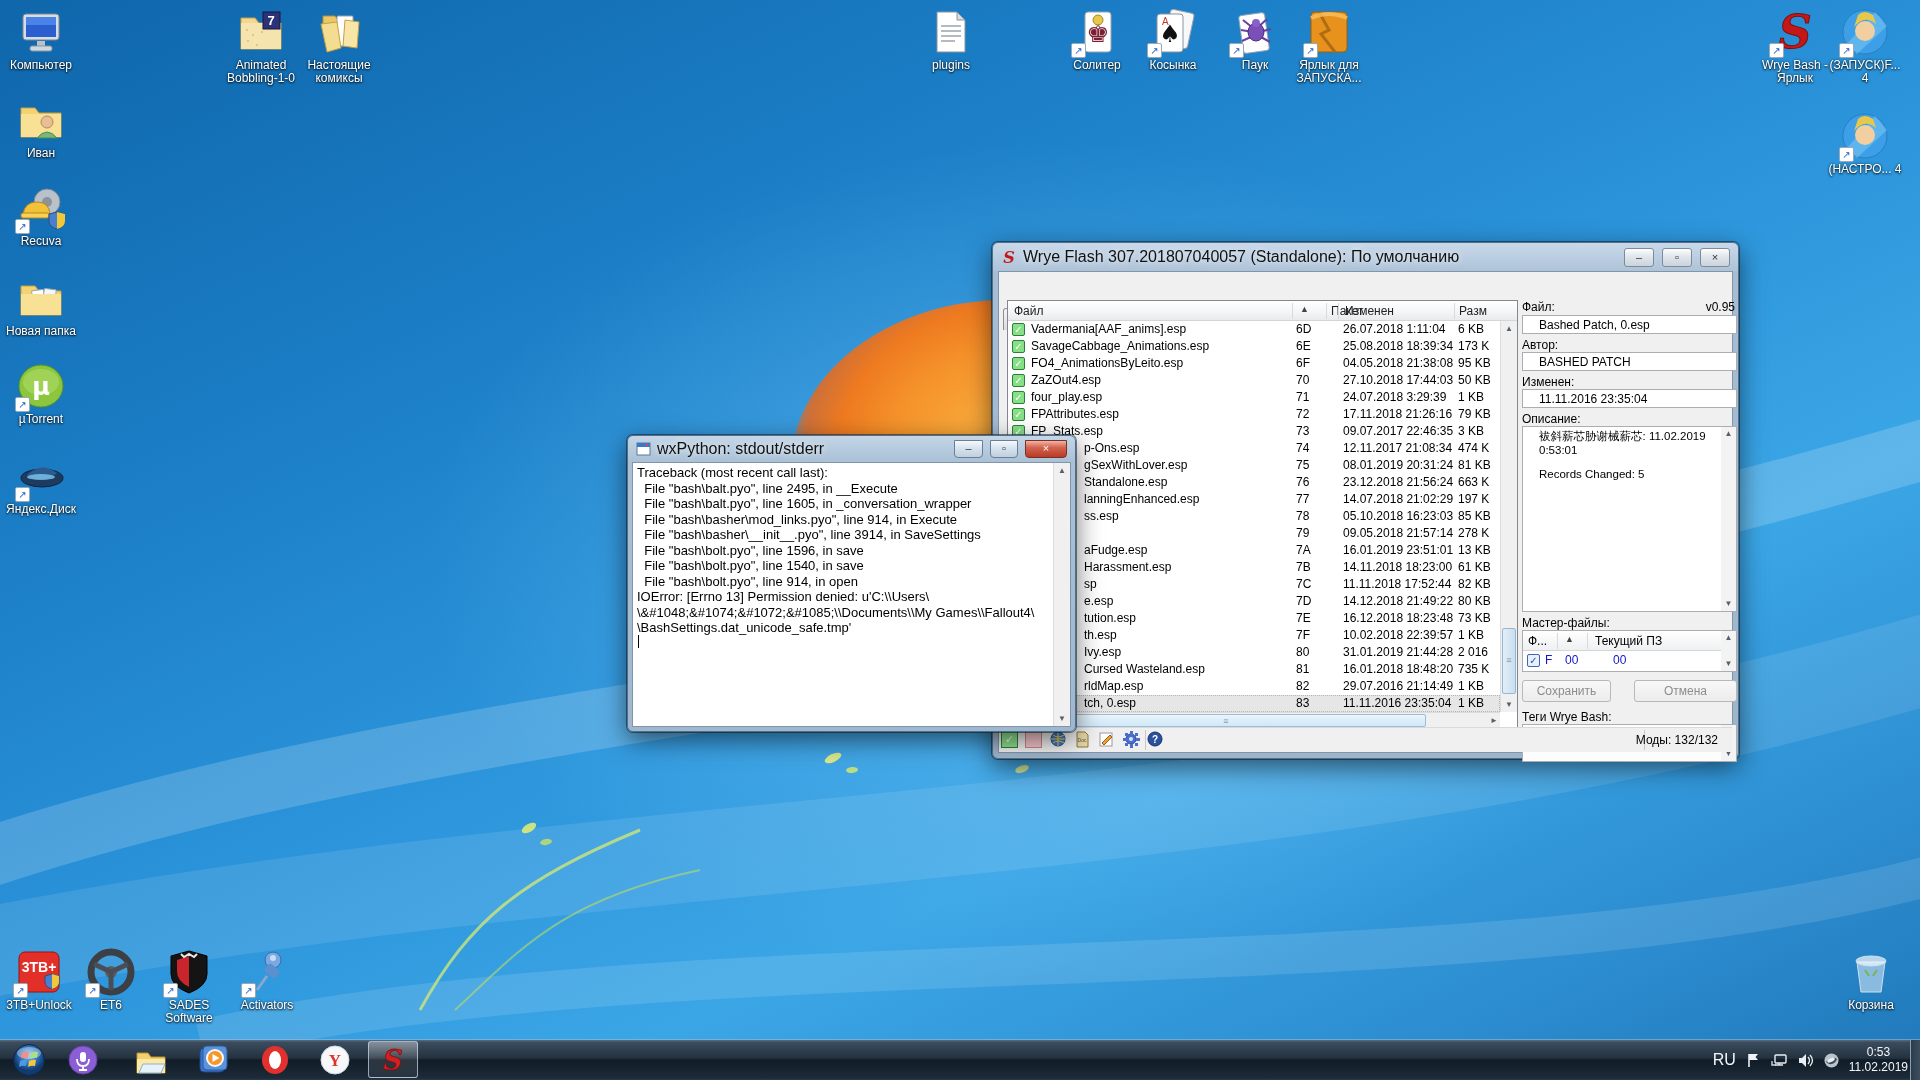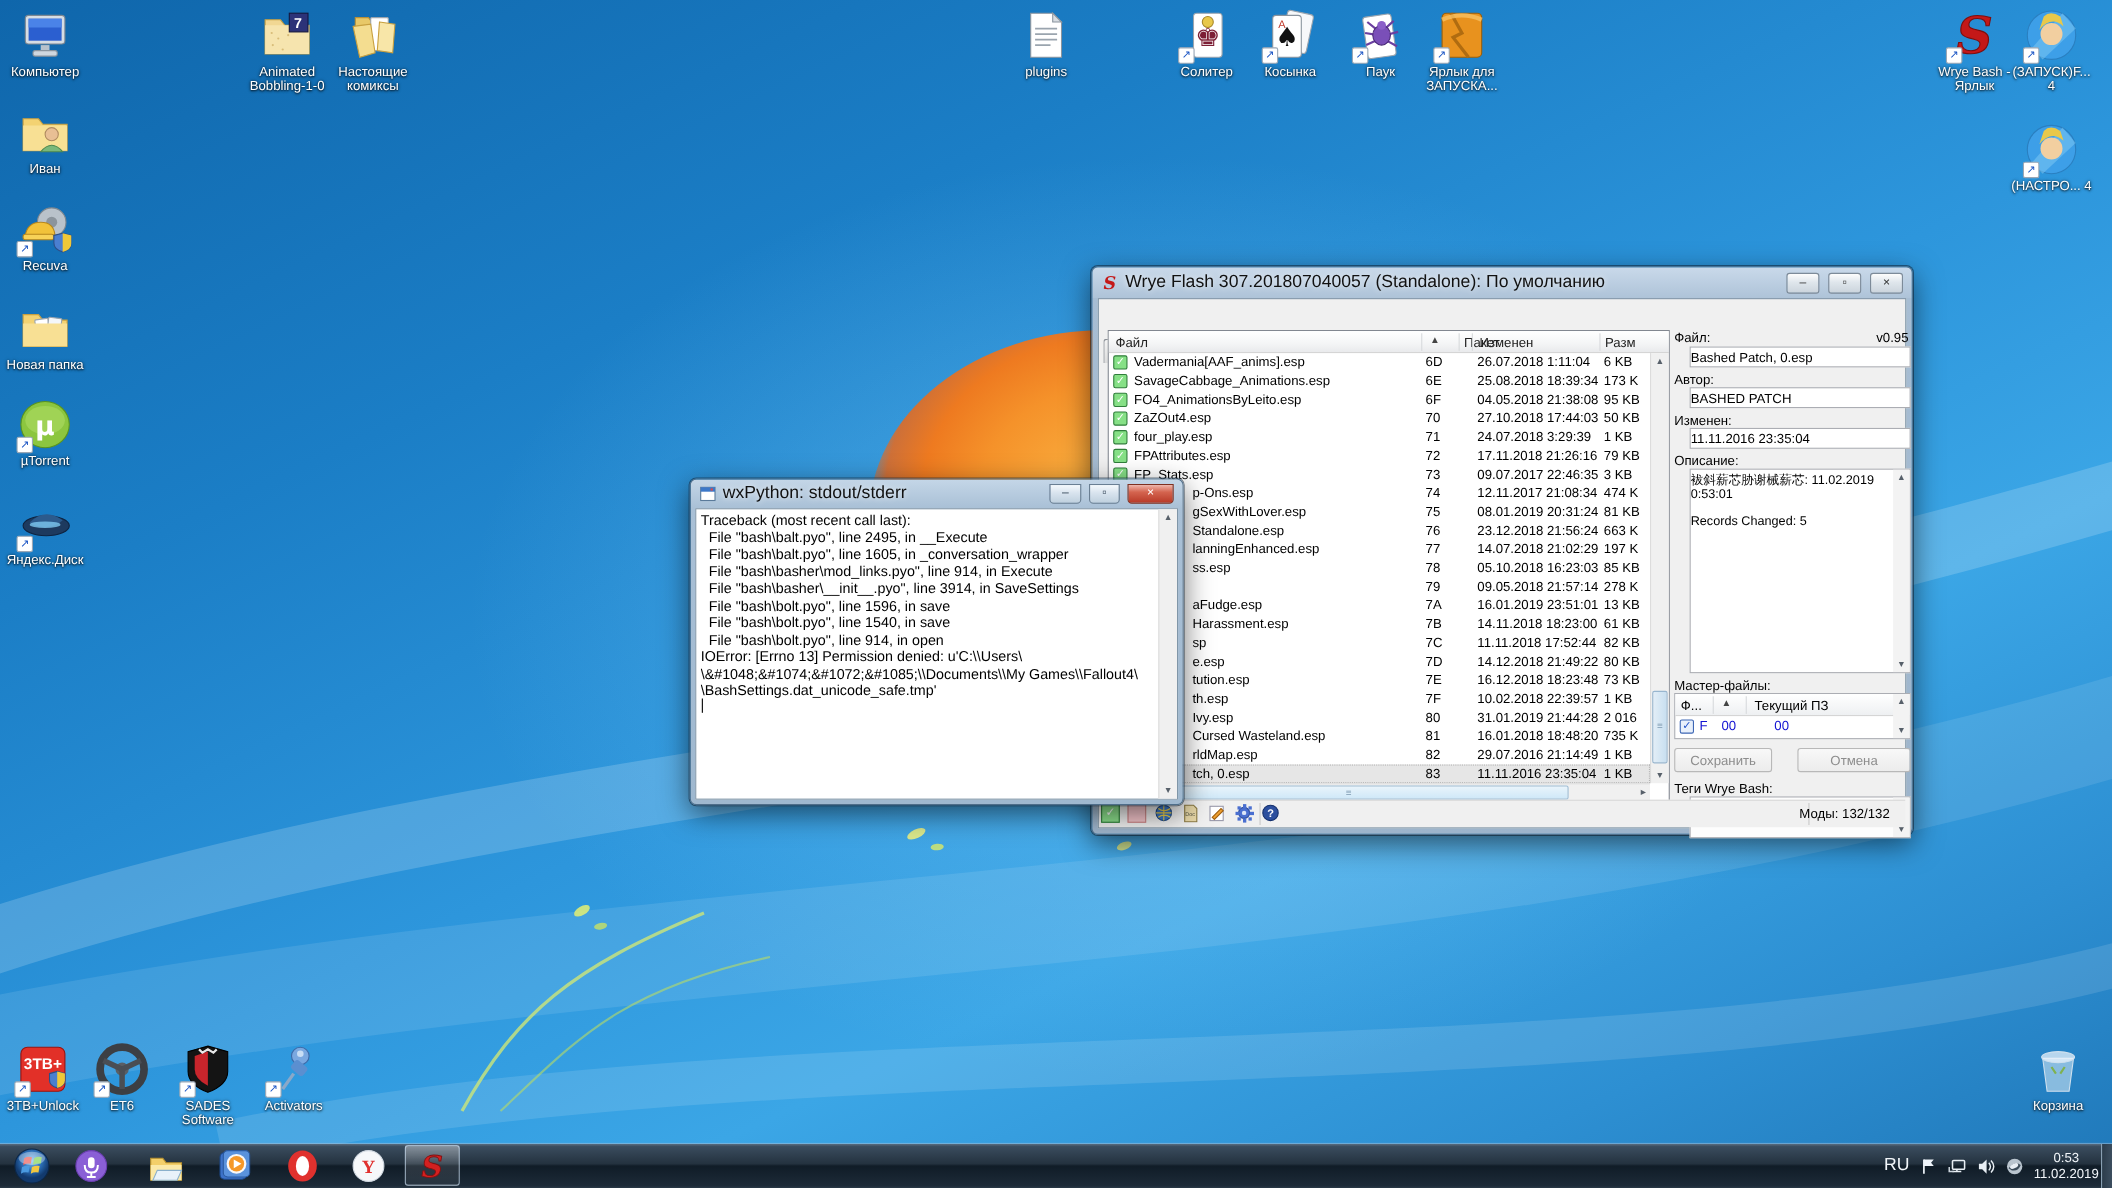--- a/index.html
+++ b/index.html
@@ -56,21 +56,21 @@
   .sarrow { color:#57606a; font-size:8px; text-align:center; line-height:15px; }
   .vthumb { position:absolute; left:1px; right:1px; bottom:18px; height:66px;
     background:linear-gradient(90deg,#e3eef7,#c8dff0); border:1px solid #98b6cf; border-radius:2px;
     color:#7d99b0; font-size:9px; line-height:62px; text-align:center; }
   .hthumb { position:absolute; top:1px; bottom:1px; left:18px; width:400px;
     background:linear-gradient(#e9f4fb,#cfe8f8); border:1px solid #9dbdd6; border-radius:2px;
     color:#7d99b0; font-size:9px; text-align:center; line-height:13px; }
   
   #details { position:absolute; left:521px; top:28px; width:219px; height:462px; font-size:12px; color:#000; }
   .dlabel { position:absolute; left:2px; }
-  .dbox { position:absolute; left:16px; right:2px; background:#fff; border:1px solid #abadb3; padding:2px 0; font-size:12px; }
+  .dbox { position:absolute; left:2px; right:2px; background:#fff; border:1px solid #abadb3; padding:2px 16px; font-size:12px; }
   .dareascroll { position:absolute; top:1px; bottom:1px; right:1px; width:15px; background:#f3f3f3; }
   .dareascroll .sarrow { line-height:14px; }
   .dareascroll .down { position:absolute; bottom:0; left:0; right:0; }
   .btn { position:absolute; height:22px; border:1px solid #b8b8b8; border-radius:3px;
     background:linear-gradient(#f8f8f8,#ececec); color:#8d8d8d; font-size:12px; text-align:center; line-height:20px; }
   
   #masters { position:absolute; left:2px; right:2px; top:330px; height:42px; background:#fff; border:1px solid #abadb3; overflow:hidden; }
   #masters .mhead { position:relative; height:20px; background:linear-gradient(#ffffff,#eef0f2); border-bottom:1px solid #d5d5d5; }
   #masters .mhead span { position:absolute; top:3px; font-size:12px; }
   #masters .mrowm { position:relative; height:21px; overflow:hidden; color:#1414d2; font-size:12px; }

